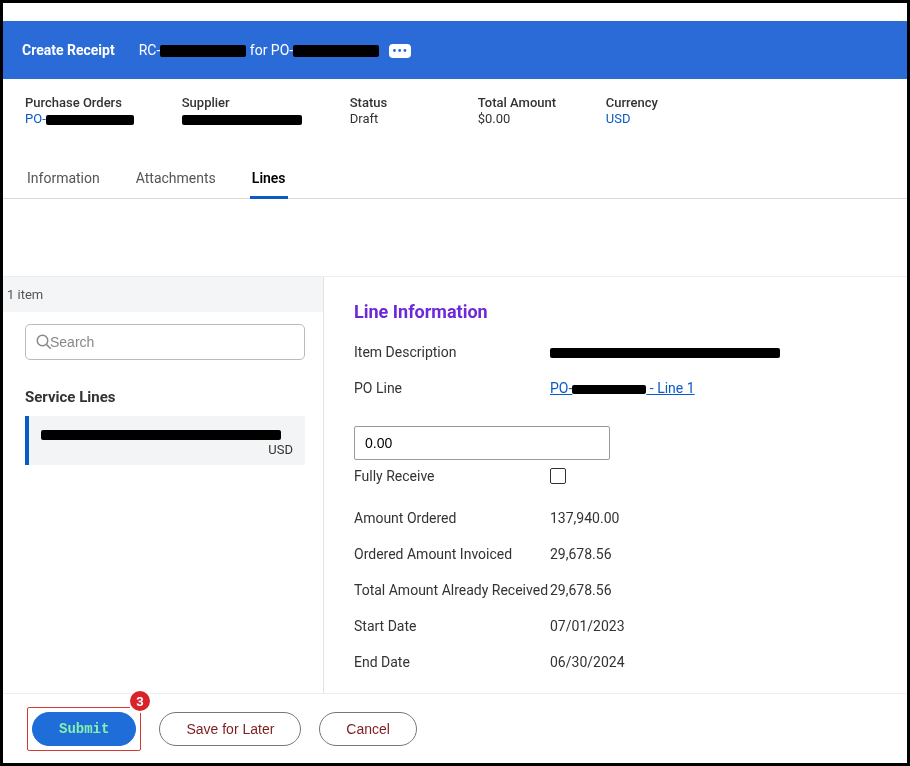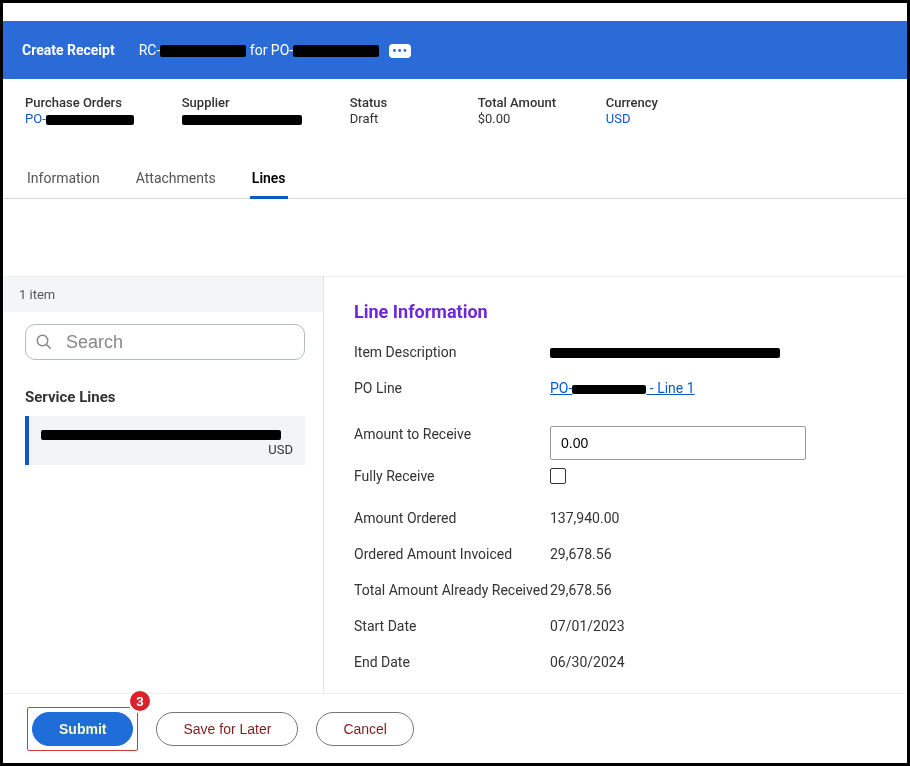--- a/index.html
+++ b/index.html
@@ -13,40 +13,40 @@
   .summary { display:flex; gap:48px; padding:16px 22px 0 22px; }
   .summary .fld { min-width:80px; }
   .summary .lbl { font-size:13px; color:#333; font-weight:500; }
   .summary .val { font-size:13px; color:#333; margin-top:1px; }
   .summary .link { color:#0a5bc4; text-decoration:none; cursor:pointer; }
   .tabs { display:flex; gap:32px; padding:0 22px; margin-top:36px; border-bottom:1px solid #d9d9d9; }
   .tab { padding:8px 2px 10px 2px; color:#555; font-size:14px; cursor:pointer; }
   .tab.active { color:#000; font-weight:600; border-bottom:3px solid #0a5bc4; margin-bottom:-1px; }
   .body { display:flex; position:absolute; top:273px; bottom:70px; left:0; right:0; border-top:1px solid #eee;}
   .left { width:320px; padding:0 18px 0 22px; }
-  .count-bar { background:#f4f5f6; padding:10px 16px; font-size:13px; color:#555; margin:0 -18px 0 -22px; }
+  .count-bar { background:#f4f5f6; padding:10px 4px; font-size:13px; color:#555; margin:0 -18px 0 -22px; }
   .search-wrap { margin-top:12px; position:relative; }
-  .search-input { width:100%; height:36px; border:1px solid #b5bcc4; border-radius:10px; padding:0 10px 0 40px; font-size:18px; color:#333; outline:none; }
+  .search-input { width:100%; height:36px; border:1px solid #b5bcc4; border-radius:5px; padding:0 10px 0 24px; font-size:14px; color:#333; outline:none; }
   .search-input::placeholder { color:#888; }
   .search-icon { position:absolute; left:10px; top:9px; width:18px; height:18px; color:#888; }
   .section-label { font-weight:700; font-size:15px; margin-top:28px; }
   .line-item { background:#f3f4f6; border-left:4px solid #0a5bc4; padding:10px 12px 8px 12px; margin-top:10px; cursor:pointer; }
   .line-item .title { height:12px; }
   .line-item .amt { text-align:right; font-size:13px; color:#333; margin-top:4px; }
   .right { flex:1; border-left:1px solid #e3e3e3; padding:24px 0 0 30px; overflow:hidden; }
   .right h2 { font-size:18px; font-weight:700; margin:0 0 22px 0; color:#6d28d9; }
   .row { display:flex; align-items:flex-start; min-height:36px; font-size:14px; }
   .row .k { width:196px; color:#333; }
   .row .v { color:#333; }
   .po-link { color:#0a5bc4; text-decoration:underline; cursor:pointer; }
   .amt-input { width:256px; height:34px; border:1px solid #999; border-radius:2px; padding:0 10px; font-size:14px; }
   .chk { width:16px; height:16px; border:1px solid #333; border-radius:2px; background:#fff; }
   .footer { position:absolute; left:0; right:0; bottom:0; height:70px; background:#fff; border-top:1px solid #eee; display:flex; align-items:center; padding:0 24px; gap:18px; }
   .btn { height:34px; border-radius:18px; padding:0 26px; font-size:14px; font-weight:600; cursor:pointer; display:inline-flex; align-items:center; justify-content:center; }
-  .btn-primary { background:#1f6dd8; color:#fef9c3; border:1px solid #1f6dd8; }
+  .btn-primary { background:#1f6dd8; color:#86efac; border:1px solid #1f6dd8;font-family:Liberation Mono, monospace; }
   .btn-secondary { background:#fff; color:#7f1d1d; border:1px solid #777; font-weight:500; }
   .submit-outline { border:1px solid #d23a3a; padding:4px; border-radius:2px; display:inline-flex; }
   .step-badge { position:absolute; width:24px; height:24px; border-radius:50%; background:#d8232a; color:#fff; font-size:13px; font-weight:700; display:flex; align-items:center; justify-content:center; left:125px; bottom:50px; border:2px solid #fff; }
 </style>
 </head>
 <body>
 <div class="frame">
 
 <div class="bluebar">
   <h1>Create Receipt</h1>
@@ -115,21 +115,20 @@
     </div>
 
     <div class="row">
       <div class="k">PO Line</div>
       <div class="v">
         <span class="po-link"><span>PO-</span><span class="redact" style="width:74px;height:9px"></span><span> - Line 1</span></span>
       </div>
     </div>
 
     <div class="row" style="margin-top:10px">
-      <div class="k">Amount to Receive</div>
       <div class="v"><input class="amt-input" value="0.00" style=""></div>
     </div>
 
     <div class="row" style="margin-top:6px">
       <div class="k">Fully Receive</div>
       <div class="v">
             <div class="chk"></div>
           </div>
     </div>
 

